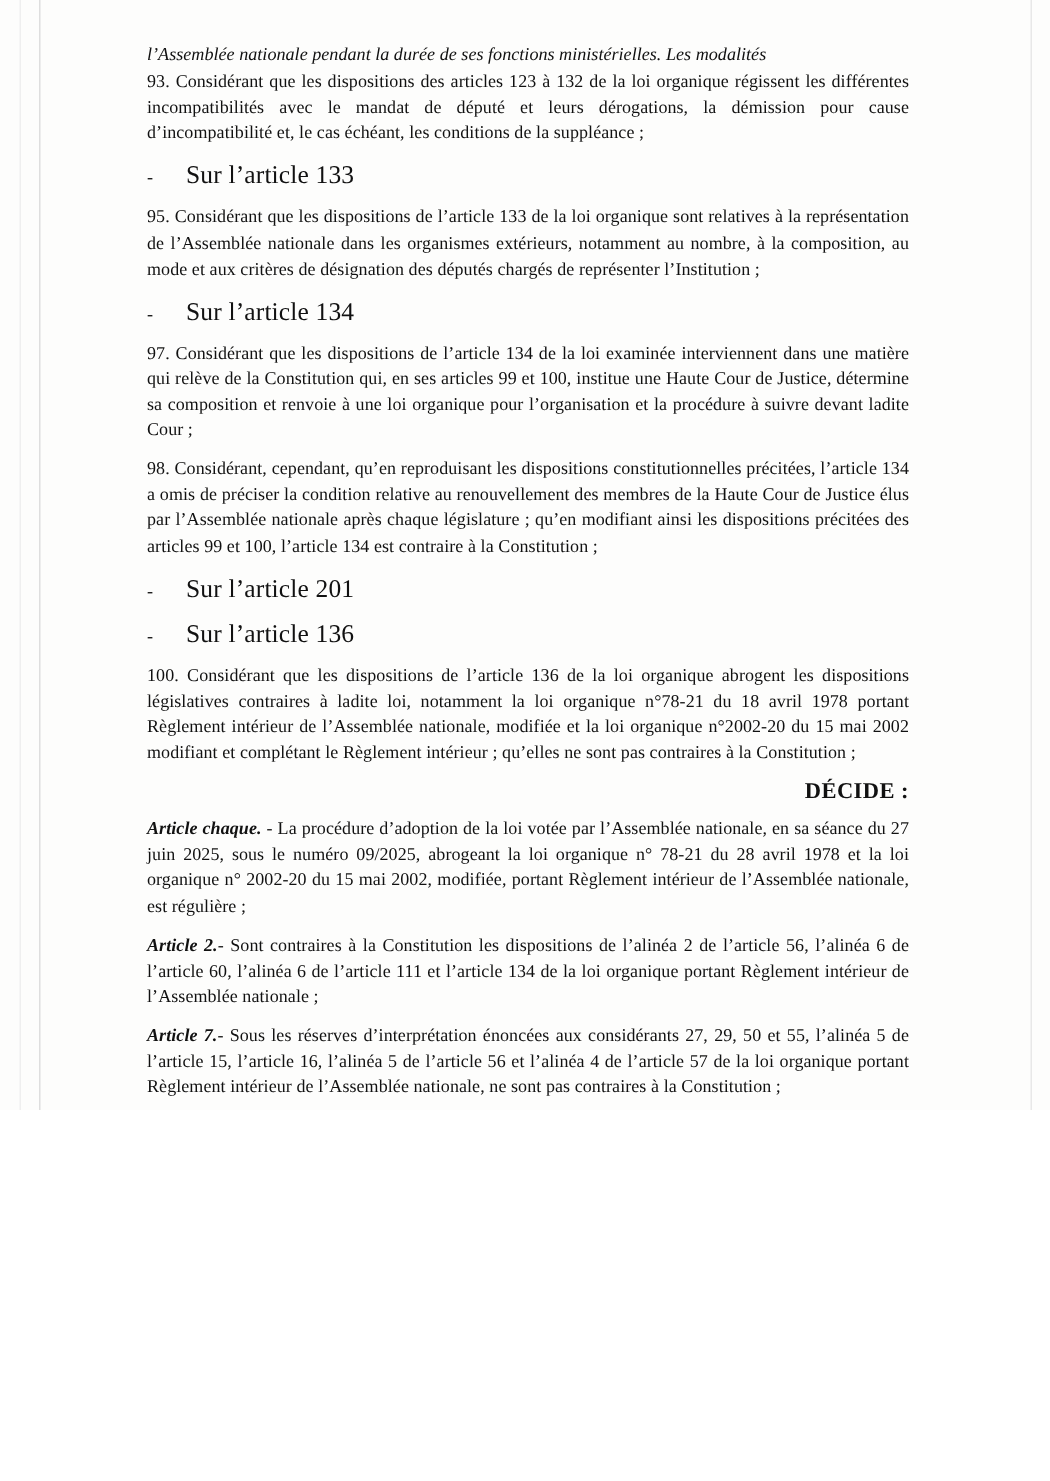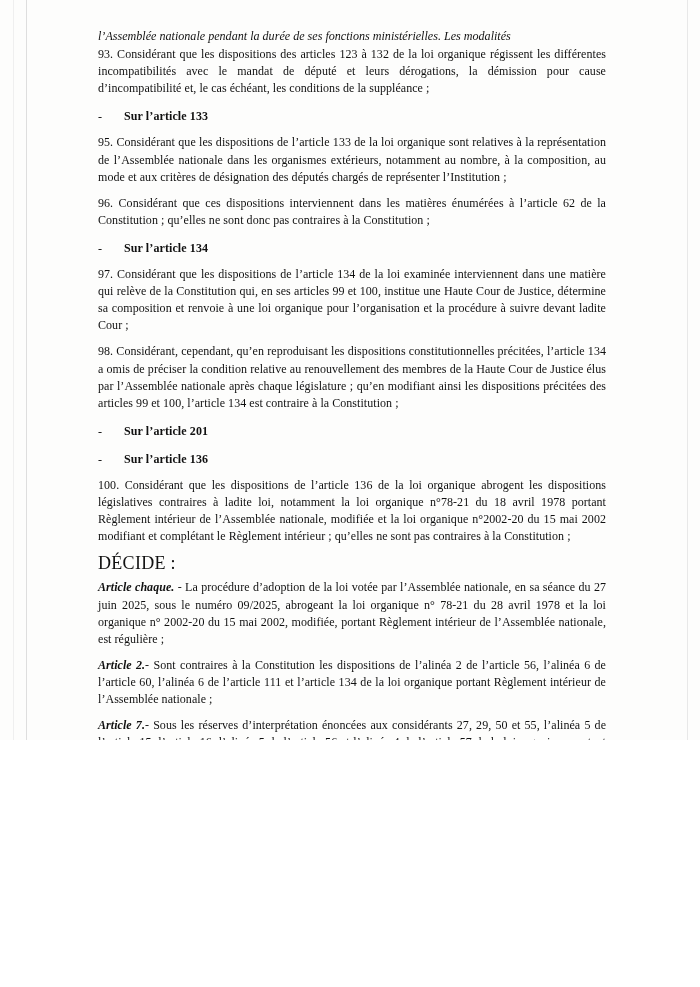--- a/index.html
+++ b/index.html
@@ -93,30 +93,30 @@
     margin: 0 0 9px 0;
     padding-top: 2px;
   }
   .heading-dash {
     width: 26px;
     flex: 0 0 26px;
     font-size: 12.1px;
     line-height: 17.1px;
   }
   .heading-label {
+    font-weight: normal;
+    font-size: 17px;
+    line-height: 17.1px;
+    letter-spacing: 0.1px;
+  }
+
+  .decide {
+    text-align: right;
     font-weight: bold;
-    font-size: 12px;
-    line-height: 17.1px;
-    letter-spacing: 0.1px;
-  }
-
-  .decide {
-    text-align: left;
-    font-weight: normal;
-    font-size: 18px;
+    font-size: 15px;
     line-height: 17.1px;
     letter-spacing: 0.3px;
     margin: 10px 0 7px 0;
   }
 
   .art-lead {
     font-weight: bold;
     font-style: italic;
   }
 
@@ -155,21 +155,20 @@
     <p class="quote">l’Assemblée nationale pendant la durée de ses fonctions ministérielles. Les modalités</p>
 
     <p class="para">93. Considérant que les dispositions des articles 123 à 132 de la loi organique régissent les différentes incompatibilités avec le mandat de député et leurs dérogations, la démission pour cause d’incompatibilité et, le cas échéant, les conditions de la suppléance ;</p>
 
     <div class="heading-row">
       <span class="heading-dash">-</span>
       <span class="heading-label">Sur l’article 133</span>
     </div>
 
     <p class="para">95. Considérant que les dispositions de l’article 133 de la loi organique sont relatives à la représentation de l’Assemblée nationale dans les organismes extérieurs, notamment au nombre, à la composition, au mode et aux critères de désignation des députés chargés de représenter l’Institution ;</p>
-    <p class="para">96. Considérant que ces dispositions interviennent dans les matières énumérées à l’article 62 de la Constitution ; qu’elles ne sont donc pas contraires à la Constitution ;</p>
 
     <div class="heading-row">
       <span class="heading-dash">-</span>
       <span class="heading-label">Sur l’article 134</span>
     </div>
 
     <p class="para">97. Considérant que les dispositions de l’article 134 de la loi examinée interviennent dans une matière qui relève de la Constitution qui, en ses articles 99 et 100, institue une Haute Cour de Justice, détermine sa composition et renvoie à une loi organique pour l’organisation et la procédure à suivre devant ladite Cour ;</p>
     <p class="para">98. Considérant, cependant, qu’en reproduisant les dispositions constitutionnelles précitées, l’article 134 a omis de préciser la condition relative au renouvellement des membres de la Haute Cour de Justice élus par l’Assemblée nationale après chaque législature ; qu’en modifiant ainsi les dispositions précitées des articles 99 et 100, l’article 134 est contraire à la Constitution ;</p>
 
     <div class="heading-row">

